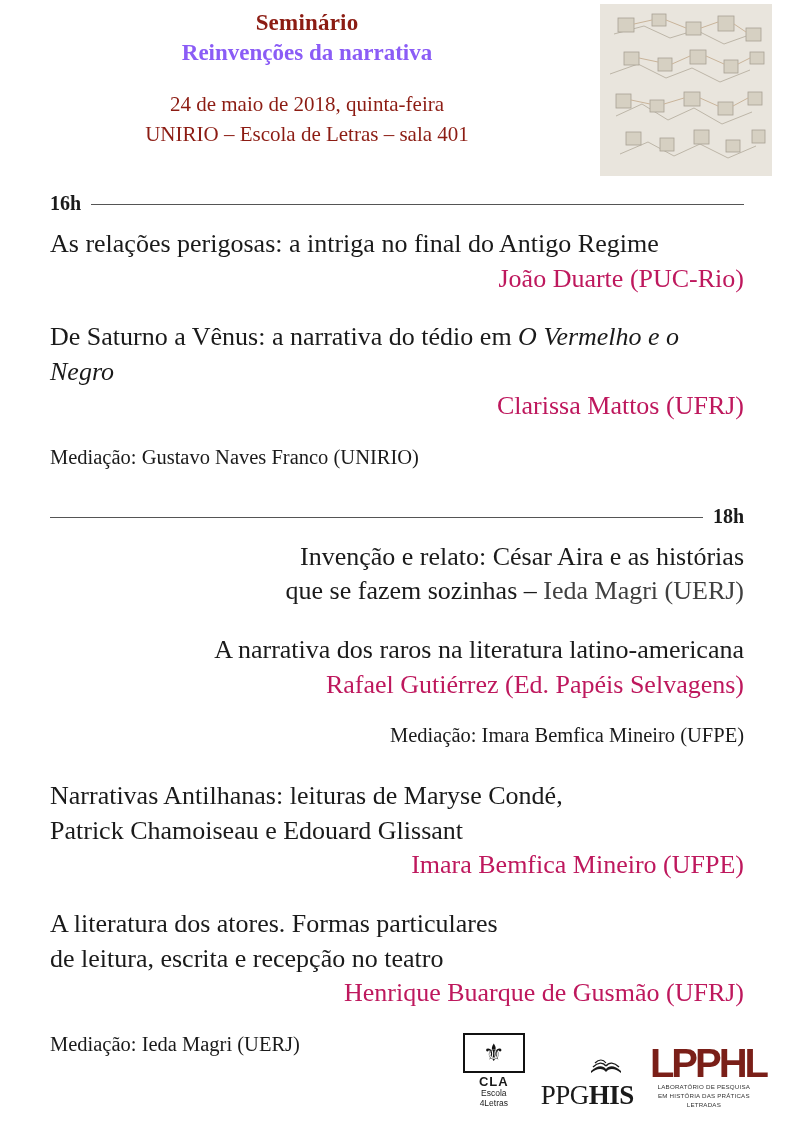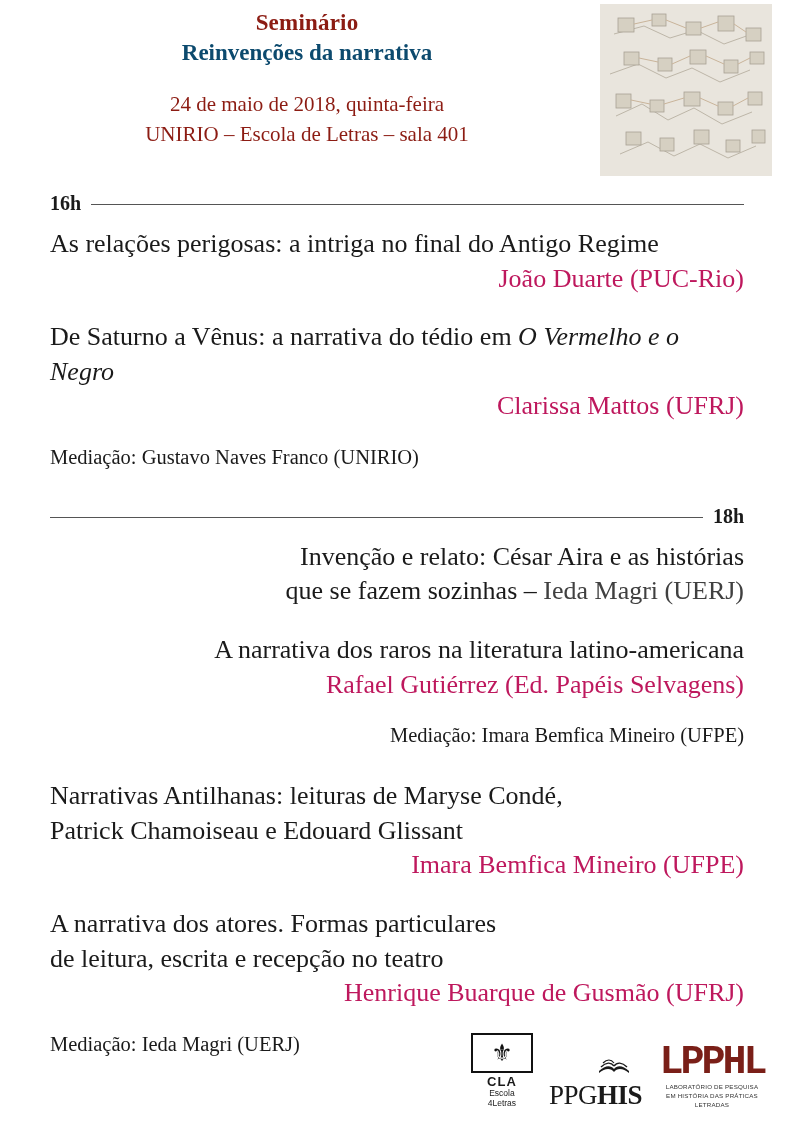--- a/index.html
+++ b/index.html
@@ -35,21 +35,21 @@
   .title-line1 {
     font-weight: bold;
     font-size: 23px;
     color: #8c1c13;
     letter-spacing: 0.2px;
     line-height: 1.3;
   }
   .title-line2 {
     font-weight: bold;
     font-size: 23px;
-    color: #0c4a6e;
+    color: #8b5cf6;
     line-height: 1.3;
   }
   .subtitle {
     margin-top: 22px;
     font-size: 21px;
     color: #8c1c13;
     line-height: 1.42;
   }
 
   .header-art {
@@ -175,21 +175,21 @@
   }
   .logo-ppg .word .ppg { font-weight: normal; }
   .logo-ppg .word .his { font-weight: bold; }
 
   
   .logo-lab {
     text-align: center;
     font-family: "Liberation Sans", sans-serif;
   }
   .logo-lab .mark {
-    font-family: Liberation Mono, monospace;
+    font-family: Liberation Sans, sans-serif;
     font-size: 40px;
     line-height: 0.95;
     color: #7a1f18;
     letter-spacing: -3px;
     font-weight: bold;
   }
   .logo-lab .cap {
     font-size: 6.2px;
     line-height: 1.3;
     color: #333;
@@ -314,21 +314,21 @@
 
       <div class="block">
         <div class="talk">Narrativas Antilhanas: leituras de Maryse Condé,</div>
         <div class="talk">Patrick Chamoiseau e Edouard Glissant</div>
         <div class="author-line">Imara Bemfica Mineiro (UFPE)</div>
       </div>
 
       <div class="spacer-sm"></div>
 
       <div class="block">
-        <div class="talk">A narrativa dos atores. Formas particulares</div>
+        <div class="talk">A literatura dos atores. Formas particulares</div>
         <div class="talk">de leitura, escrita e recepção no teatro</div>
         <div class="author-line">Henrique Buarque de Gusmão (UFRJ)</div>
       </div>
 
       <div class="mediacao">Mediação: Ieda Magri (UERJ)</div>
     </div>
   </div>
 
   <div class="footer">
     <div class="logos">

